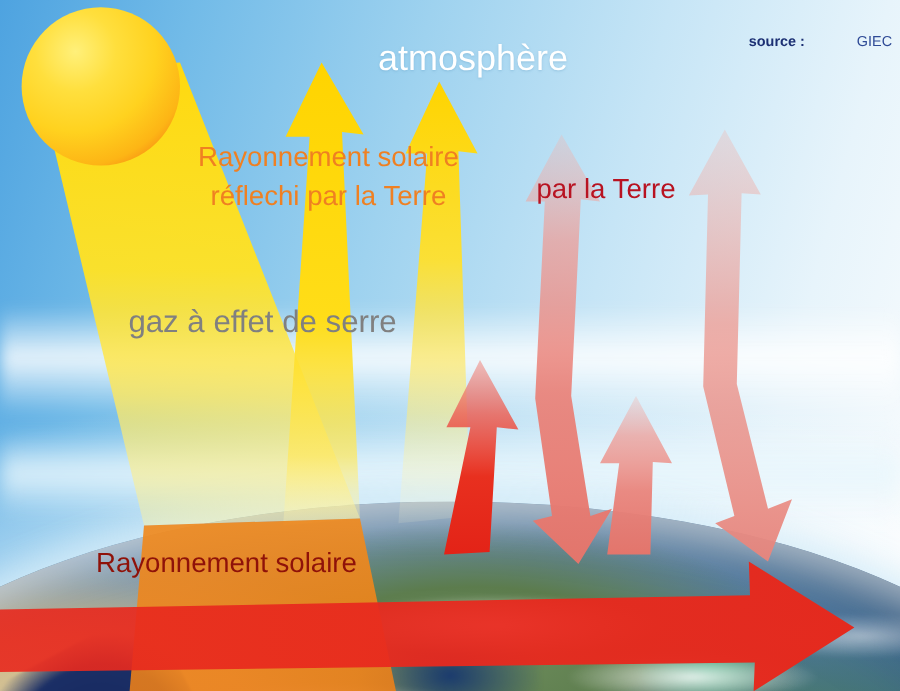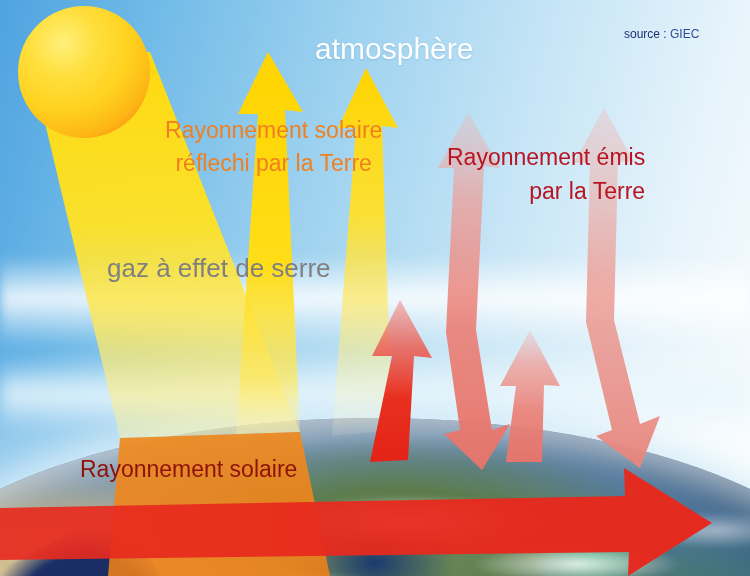--- a/index.html
+++ b/index.html
@@ -116,22 +116,22 @@
     text-align:right;
   }
   .absorb-txt {
     left:80px; top:452px;
     font-size:23px; color:#8f1209; line-height:34px;
   }
   .source {
     left:624px; top:27px;
     font-size:12px; color:#223a80;
   }
-  .source b { font-weight:normal; color:#1b2f73; }
-  .source .giec { font-weight:normal; color:#2e4a96; }
+  .source b { font-weight:bold; color:#1b2f73; }
+  .source .giec { font-weight:normal; color:#2e4a96;margin-left:40px; }
 </style>
 </head>
 <body>
 
 <div id="stage">
 
   <div class="sky"></div>
   <div class="sky-haze"></div>
   <div class="sky-haze2"></div>
 
@@ -277,21 +277,20 @@
   <div class="lbl atmosphere">atmosphère</div>
 
   <div class="lbl albedo-txt">
     <div>Rayonnement solaire</div>
     <div>réflechi par la Terre</div>
   </div>
 
   <div class="lbl ges">gaz à effet de serre</div>
 
   <div class="lbl emis-txt">
-    <div>Rayonnement émis</div>
     <div>par la Terre</div>
   </div>
 
   <div class="lbl absorb-txt">
     <div>Rayonnement solaire</div>
   </div>
 
   <div class="lbl source"><b>source :</b> <span class="giec">GIEC</span></div>
 
 </div>

